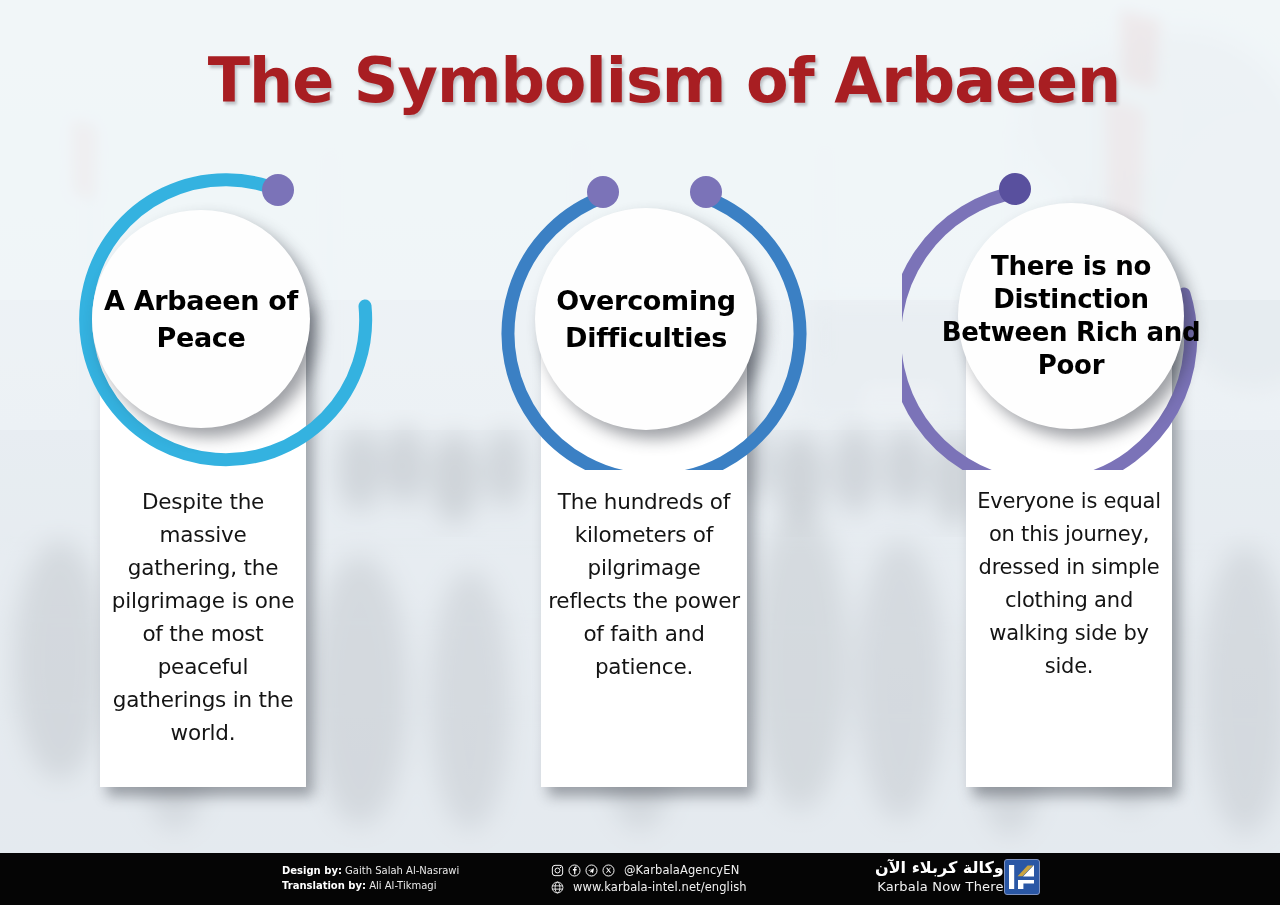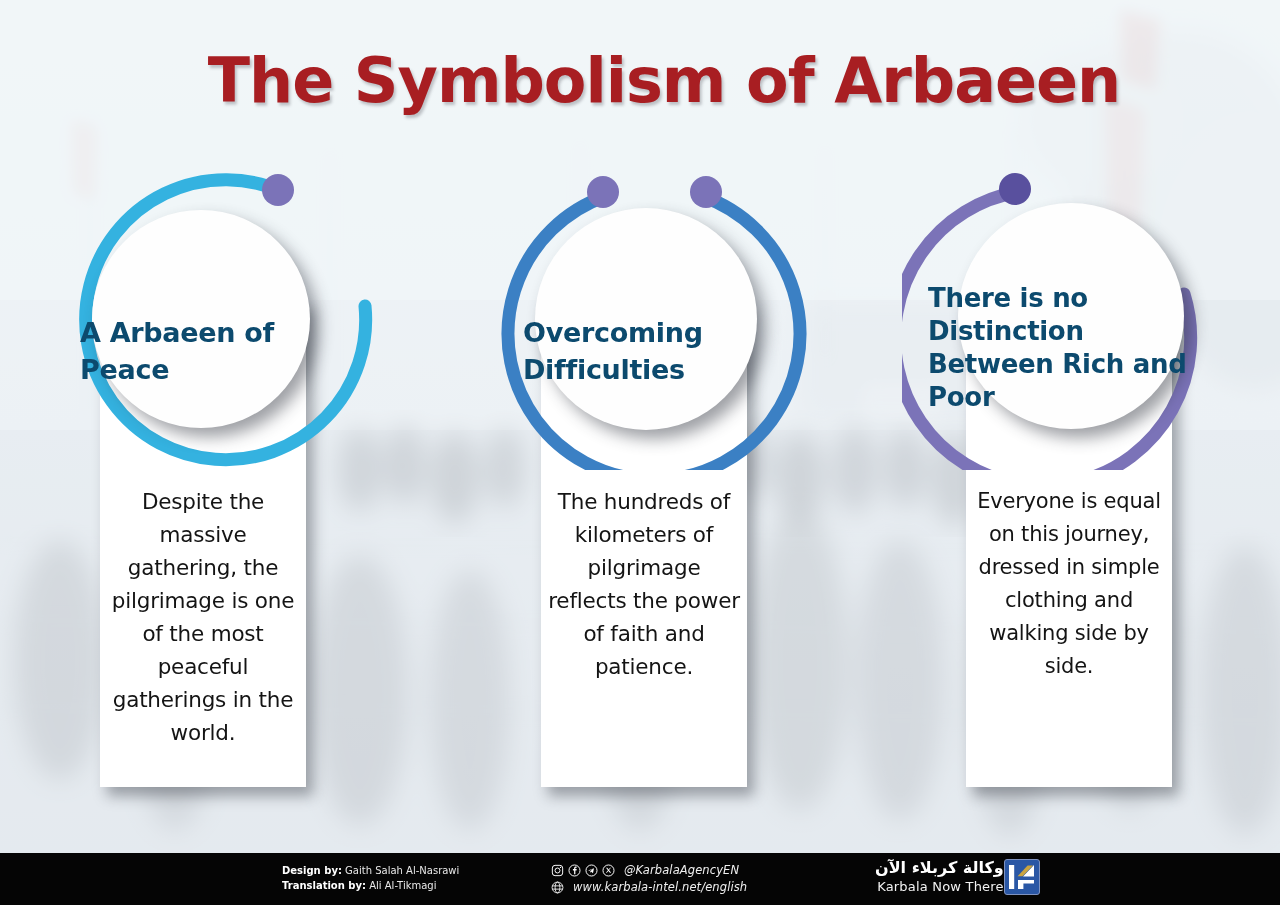--- a/index.html
+++ b/index.html
@@ -83,25 +83,25 @@
     box-shadow:8px 9px 16px rgba(40,45,55,0.45);
   }
   #col-0 .circle { left:92px;  top:210px; width:218px; height:218px; }
   #col-1 .circle { left:95px;  top:208px; width:222px; height:222px; }
   #col-2 .circle { left:98px;  top:203px; width:226px; height:226px; }
 
   .circle-label {
     position:absolute;
     left:-12px; right:-12px;
     top:50%; transform:translateY(-50%);
+    text-align:center;
     font-weight:bold;
-    color:#0c4a6e;
+    color:#000000;
     font-family:"DejaVu Sans", sans-serif;
     letter-spacing:-0.3px;
-    margin-top:32px;
   }
   #col-0 .circle-label { font-size:27px; line-height:37px; }
   #col-1 .circle-label { font-size:27px; line-height:37px; }
   #col-2 .circle-label { font-size:26px; line-height:33px; left:-30px; right:-30px; }
 
   
   #footer {
     position:absolute; left:0; top:853px; width:1280px; height:52px;
     background:#050505;
   }
@@ -114,21 +114,21 @@
   }
   #credits b { color:#ffffff;padding-left:39px; }
 
   #socials {
     position:absolute; left:551px; top:9px;
     color:#f0f0f0;
     font-size:11.5px;
     line-height:17px;
     font-family:"DejaVu Sans", sans-serif;
   }
-  .social-row { display:flex; align-items:center; gap:4px; height:17px;font-style:italic; }
+  .social-row { display:flex; align-items:center; gap:4px; height:17px; }
   .social-row .handle { margin-left:5px; letter-spacing:0.1px; }
   .sicon { display:inline-block; width:13px; height:13px; }
 
   #brand {
     position:absolute; left:875px; top:5px;
     display:flex; align-items:center; 
   }
   #brand-text { text-align:right; color:#ffffff; }
   #brand-ar { font-size:16px; font-weight:bold; line-height:20px;
               font-family:"DejaVu Sans", sans-serif; direction:rtl; }

